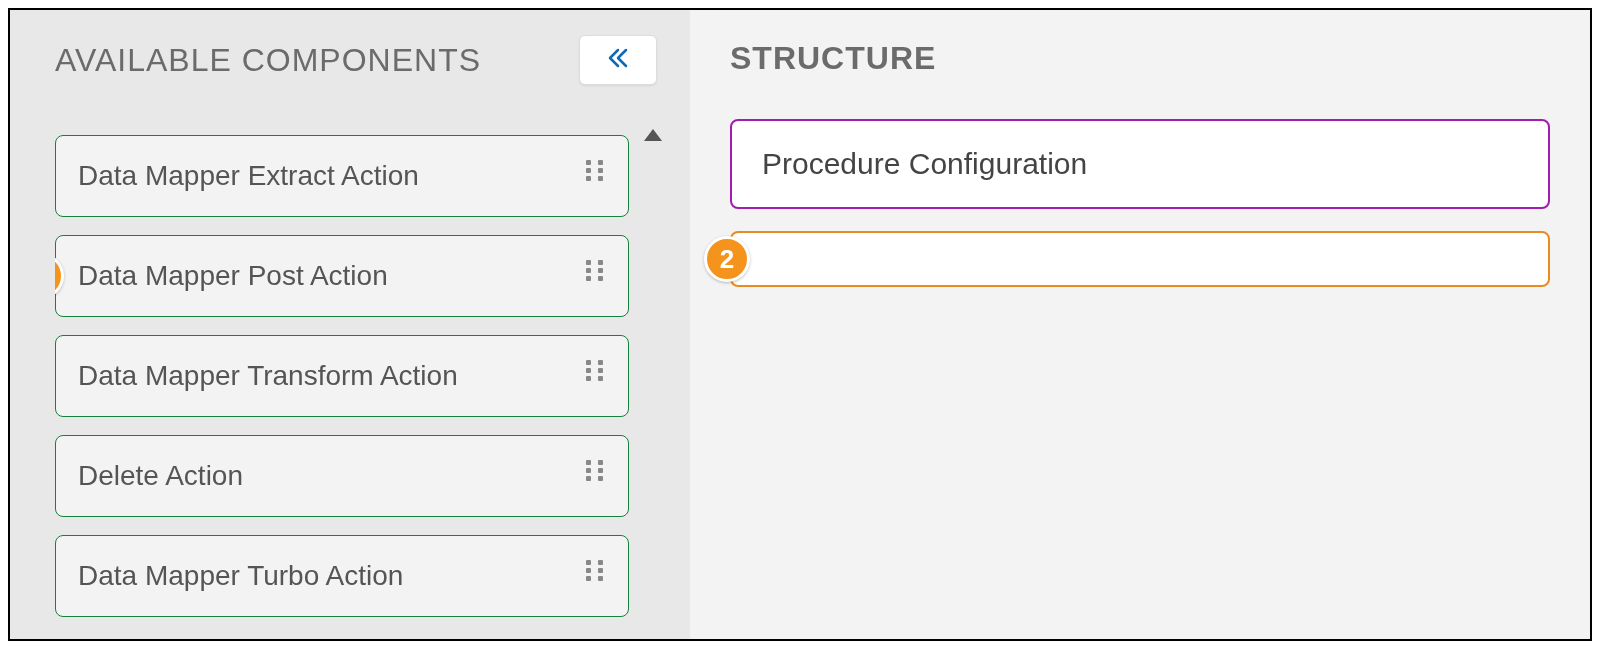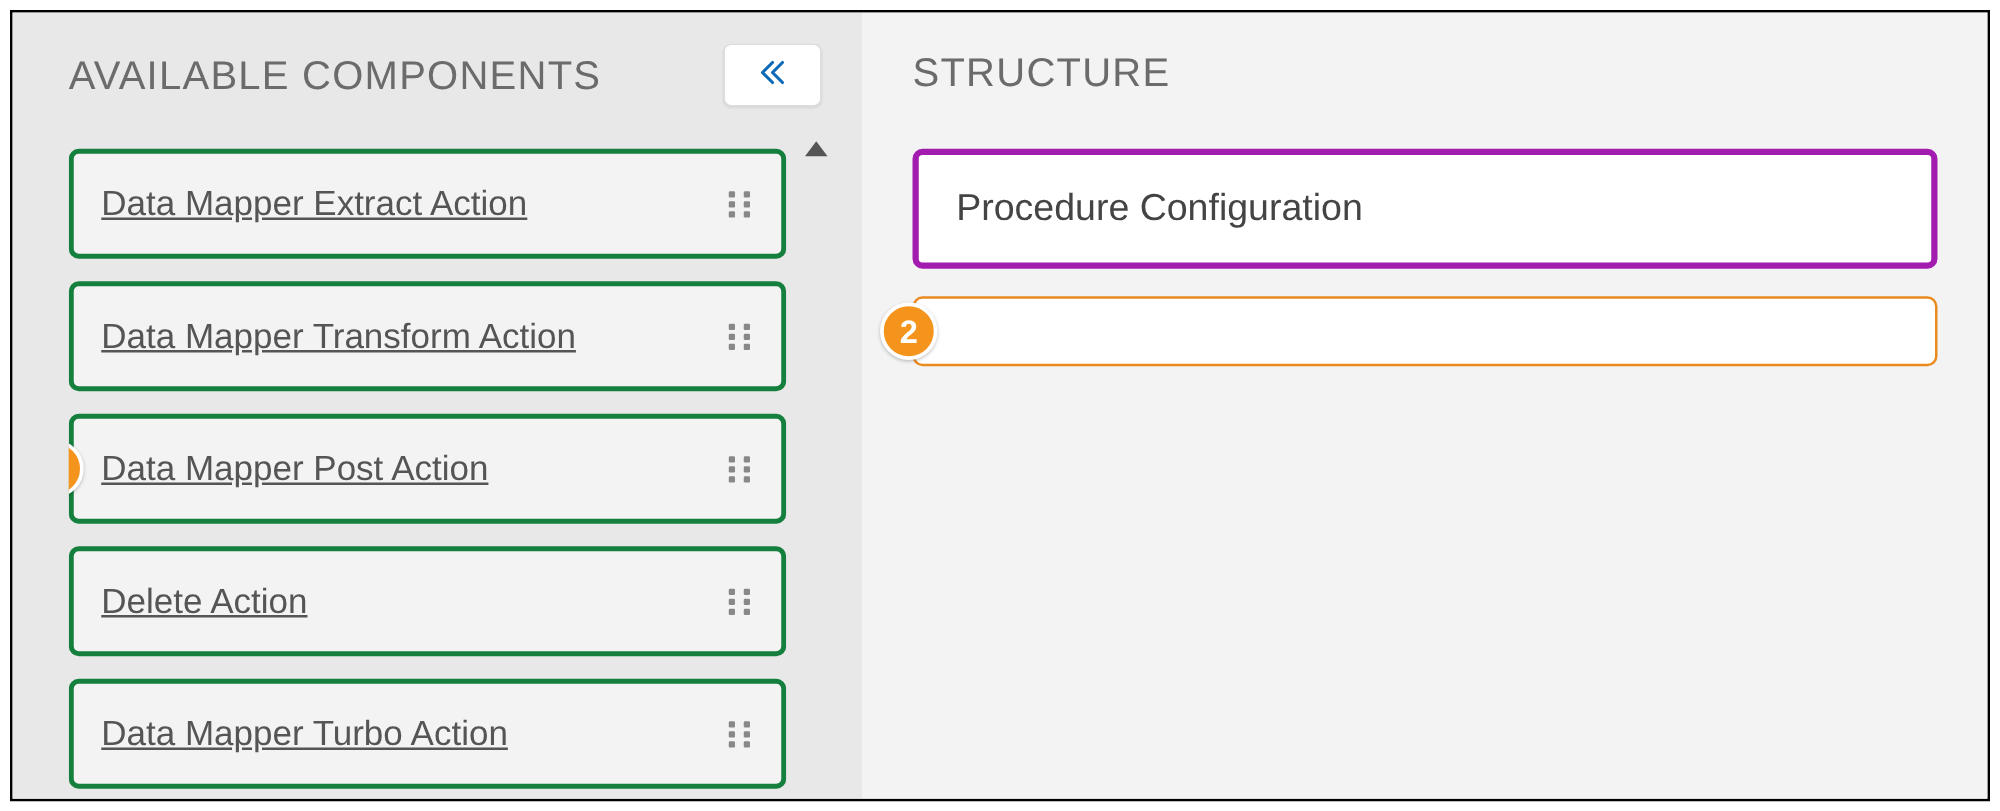--- a/index.html
+++ b/index.html
@@ -19,21 +19,21 @@
       width: 680px;
       background: #e8e8e8;
       display: flex;
       flex-direction: column;
       padding: 25px 25px 0 45px;
     }
     .left-header {
       display: flex;
       justify-content: space-between;
       align-items: center;
-      margin-bottom: 20px;
+      margin-bottom: 36px;
       padding-right: 8px;
     }
     .left-title {
       font-size: 32px;
       font-weight: 400;
       color: #6b6b6b;
       letter-spacing: 1px;
     }
     .collapse-btn {
       width: 78px;
@@ -56,31 +56,30 @@
     }
     .components-list {
       flex: 1;
       display: flex;
       flex-direction: column;
       gap: 18px;
       overflow: hidden;
     }
     .component-item {
       background: #f3f3f3;
-      border: 4px solid #15803d;
+      border: 1px solid #15803d;
       border-radius: 8px;
       padding: 24px 22px;
       display: flex;
       justify-content: space-between;
-      align-items: center;
+      align-items: flex-start;
       font-size: 28px;
       color: #555;
       cursor: grab;
       position: relative;
-      text-decoration: underline;
     }
     .component-item:first-child { margin-top: 14px; }
     .drag-handle {
       width: 20px;
       display: grid;
       grid-template-columns: 1fr 1fr;
       gap: 3px;
     }
     .drag-dot { width: 5px; height: 5px; background: #888; border-radius: 1px; }
     .scrollbar-col {
@@ -97,28 +96,28 @@
       border-bottom: 12px solid #555;
       cursor: pointer;
     }
     .right-panel {
       flex: 1;
       background: #f3f3f3;
       padding: 30px 40px 0 40px;
     }
     .right-title {
       font-size: 32px;
-      font-weight: 400;
+      font-weight: 700;
       color: #6b6b6b;
       letter-spacing: 1px;
       margin-bottom: 42px;
     }
     .struct-item {
       background: #fff;
-      border: 5px solid #a21caf;
+      border: 2px solid #a21caf;
       border-radius: 8px;
       padding: 26px 30px;
       font-size: 30px;
       color: #444;
       margin-bottom: 22px;
       cursor: pointer;
     }
     .struct-item.selected {
       border: 2px solid #e98b1f;
       position: relative;
@@ -167,35 +166,35 @@
           <span class="drag-handle">
             <span class="drag-dot"></span>
               <span class="drag-dot"></span>
             <span class="drag-dot"></span>
               <span class="drag-dot"></span>
             <span class="drag-dot"></span>
               <span class="drag-dot"></span>
           </span>
         </div>
 
-        <div class="component-item">
-          <span>Data Mapper Transform Action</span>
-          <span class="drag-handle">
-            <span class="drag-dot"></span>
-              <span class="drag-dot"></span>
-            <span class="drag-dot"></span>
-              <span class="drag-dot"></span>
-            <span class="drag-dot"></span>
-              <span class="drag-dot"></span>
-          </span>
-        </div>
-
         <div class="component-item relpos">
           <div class="callout callout-1">1</div>
           <span>Data Mapper Post Action</span>
+          <span class="drag-handle">
+            <span class="drag-dot"></span>
+              <span class="drag-dot"></span>
+            <span class="drag-dot"></span>
+              <span class="drag-dot"></span>
+            <span class="drag-dot"></span>
+              <span class="drag-dot"></span>
+          </span>
+        </div>
+
+        <div class="component-item">
+          <span>Data Mapper Transform Action</span>
           <span class="drag-handle">
             <span class="drag-dot"></span>
               <span class="drag-dot"></span>
             <span class="drag-dot"></span>
               <span class="drag-dot"></span>
             <span class="drag-dot"></span>
               <span class="drag-dot"></span>
           </span>
         </div>
 

